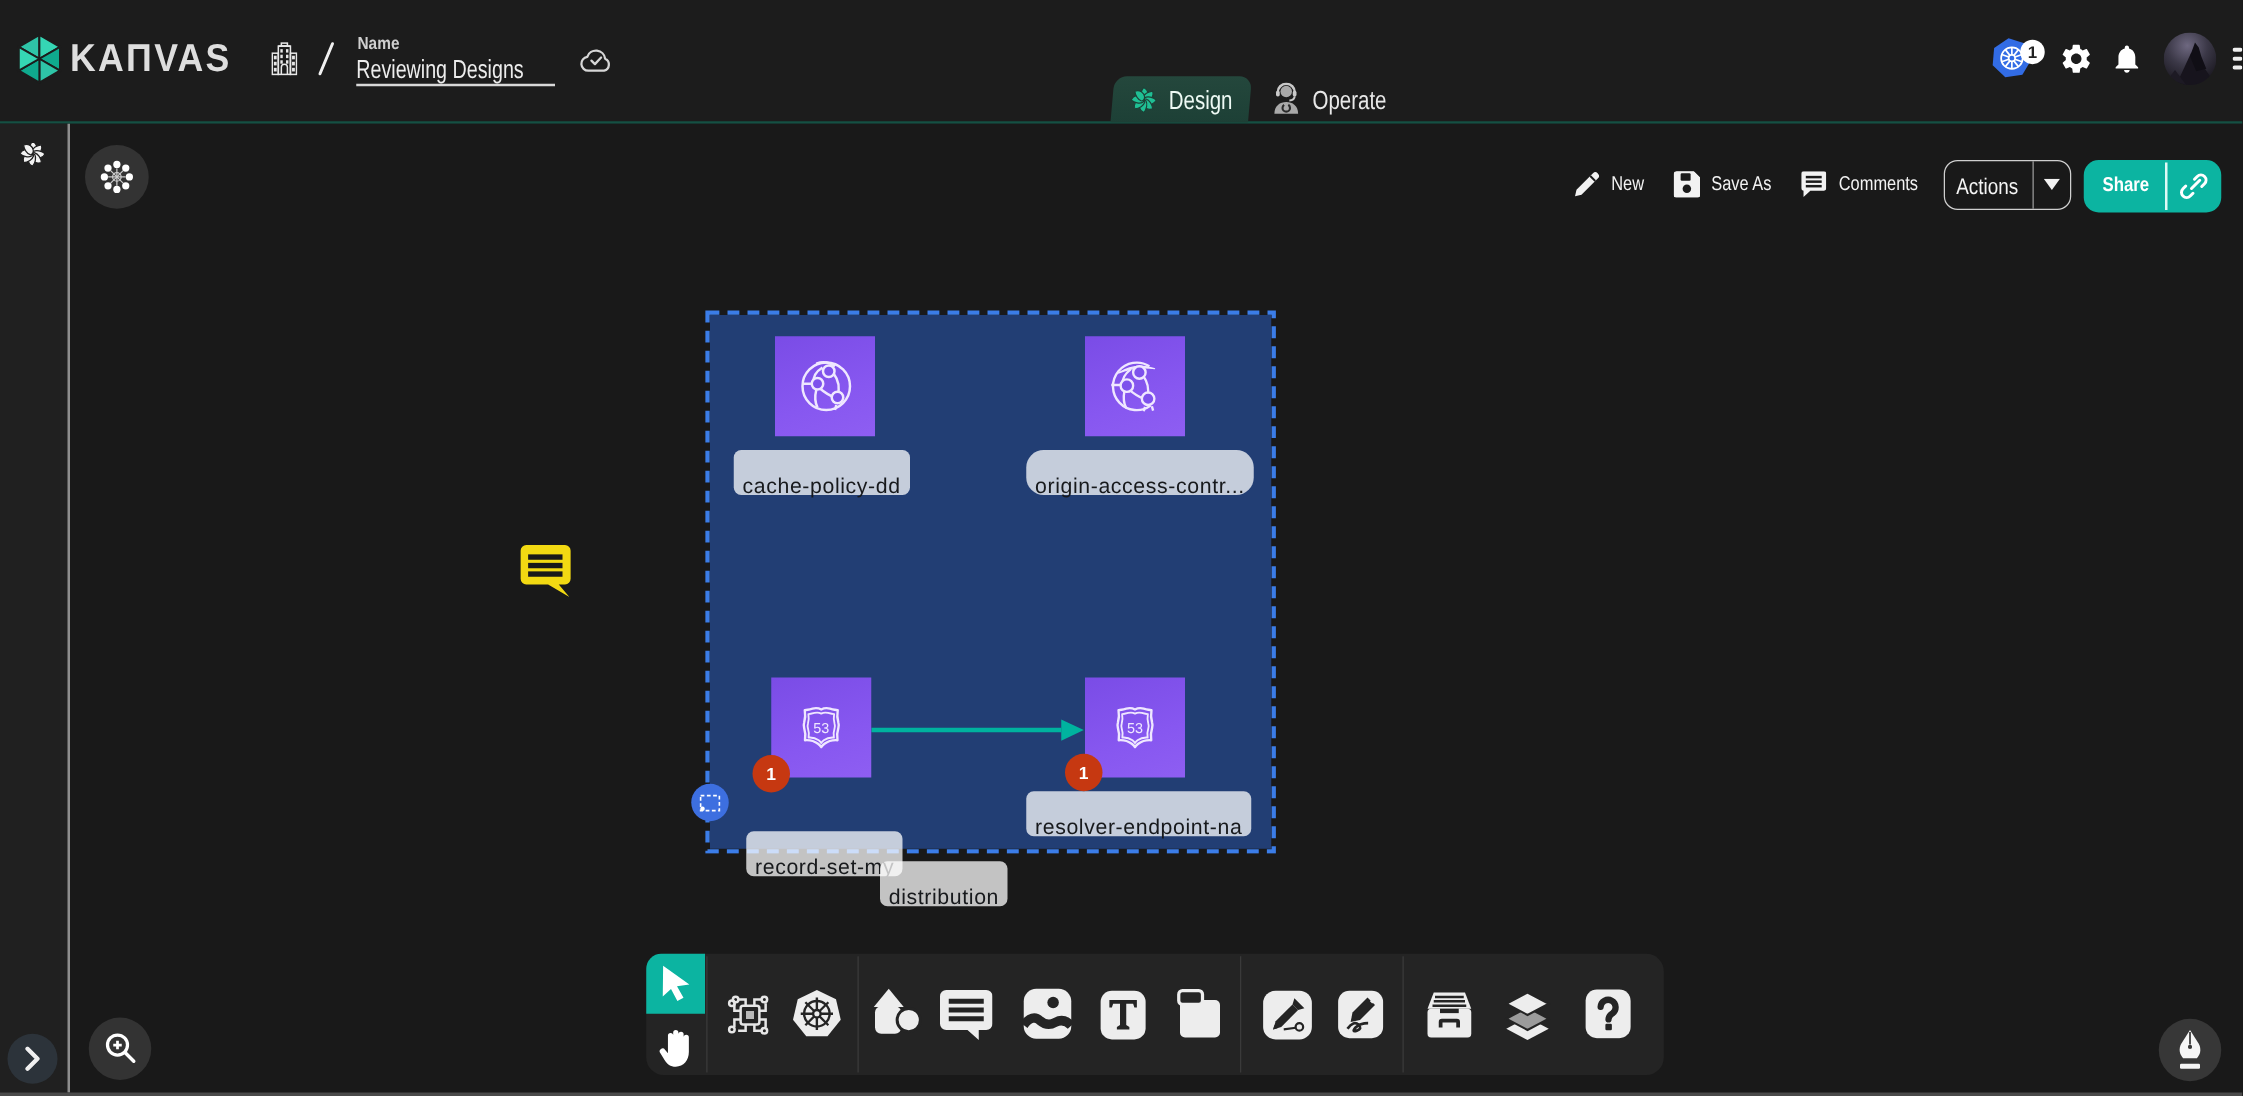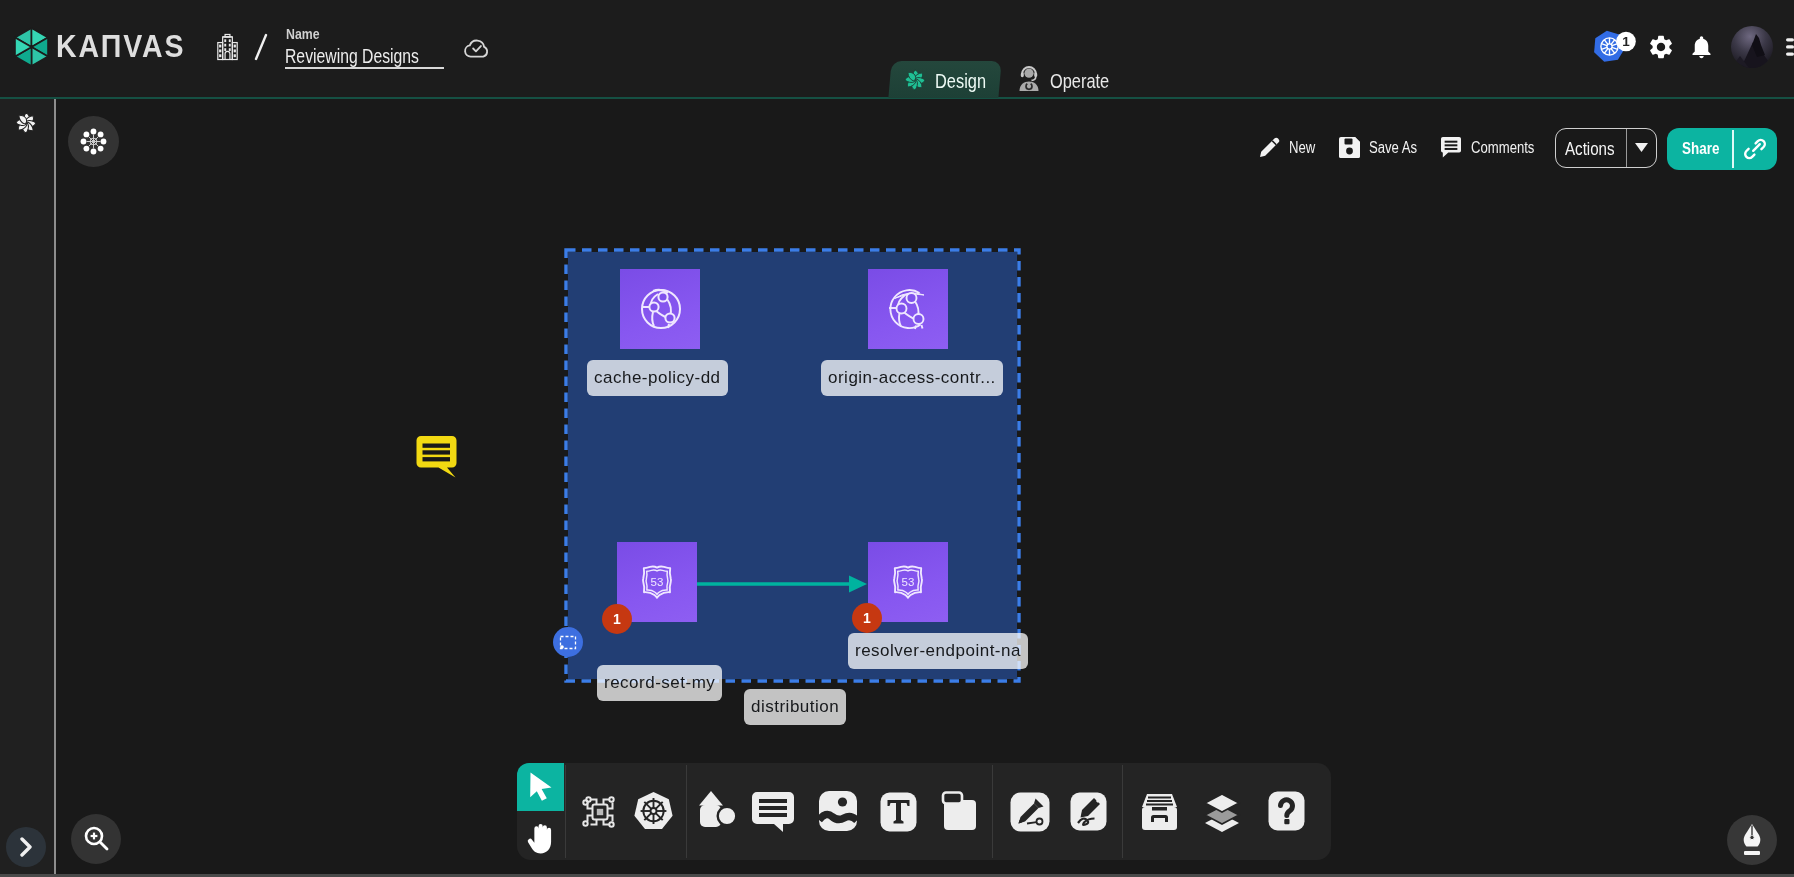--- a/index.html
+++ b/index.html
@@ -35,21 +35,21 @@
   #share-btn { position:absolute; left:1667px; top:128px; width:110px; height:42px;
     background:#0cb4a1; border-radius:12px; }
   #share-div { position:absolute; left:1732px; top:130px; width:1.5px; height:38px; background:#dffaf6; }
   #share-label { position:absolute; left:1682px; top:140px; font-size:16px; font-weight:700; color:#ffffff; transform:scaleX(0.84); transform-origin:left; }
   
   #group { position:absolute; left:568px; top:252px; width:449px; height:427px;
     background:#223e74; }
   .node { position:absolute; width:80px; height:80px;
     background:linear-gradient(160deg,#7a4ce6 0%,#8757f0 60%,#8e5ef2 100%); }
   .nlabel { position:absolute; background:rgba(255,255,255,0.74); color:#17191c; font-size:17px;
-    height:36px; line-height:28px; padding:4px 7px; border-radius:6px; white-space:nowrap; letter-spacing:0.5px; }
+    height:36px; line-height:28px; padding:15px 7px; border-radius:6px; white-space:nowrap; letter-spacing:0.5px; }
   .badge { position:absolute; width:30px; height:30px; border-radius:50%; background:#c63811;
     color:#fff; font-size:14px; font-weight:700; text-align:center; line-height:30px; }
 </style>
 </head>
 <body>
 <div id="stage">
   <div id="header"></div>
   <div id="hline"></div>
 
   <svg class="abs" style="left:13px; top:27px;" width="37" height="40" viewBox="0 0 37 40">
@@ -328,24 +328,24 @@
     </g>
     <text x="40" y="44" font-size="11.5" fill="#efe7ff" text-anchor="middle" font-family="Liberation Sans, sans-serif">53</text>
   </svg>
 
   <div class="abs" style="left:553px; top:627px; width:30px; height:30px; border-radius:50%; background:#3d6fe0;"></div>
   <svg class="abs" style="left:559px; top:635px;" width="18" height="15" viewBox="0 0 18 15">
     <rect x="1.5" y="1.5" width="15" height="12" fill="none" stroke="#ffffff" stroke-width="1.3" stroke-dasharray="3 2"></rect>
     <circle cx="3" cy="12" r="1.8" fill="#ffffff"></circle>
   </svg>
   <div class="nlabel" style="left:587px; top:360px;">cache-policy-dd</div>
-  <div class="nlabel" style="left:821px; top:360px;">origin-access-contr...</div>
+  <div class="nlabel" style="left:821px; top:360px;border-radius:14px;">origin-access-contr...</div>
   <div class="nlabel" style="left:597px; top:665px;">record-set-my</div>
-  <div class="nlabel" style="left:821px; top:633px;margin-left:27px;">resolver-endpoint-na</div>
-  <div class="nlabel" style="left:744px; top:689px;">distribution</div>
+  <div class="nlabel" style="left:821px; top:633px;">resolver-endpoint-na</div>
+  <div class="nlabel" style="left:704px; top:689px;">distribution</div>
   <div class="badge" style="left:602px; top:604px;">1</div>
   <div class="badge" style="left:852px; top:603px;">1</div>
 
   <div class="abs" id="btoolbar" style="left:517px; top:763px; width:814px; height:97px; background:#242424; border-radius:14px;"></div>
   <div class="abs" style="left:517px; top:763px; width:47px; height:48px; background:#0cb4a1; border-radius:12px 0 0 0;"></div>
   <svg class="abs" style="left:527px; top:771px;" width="28" height="30" viewBox="0 0 28 30">
     <path fill="#ffffff" d="M3.5,1.5 L24.5,16.5 L14.6,17.9 L19.8,27.2 L14.9,29.8 L9.8,20.2 L3.2,26.2 Z"></path>
   </svg>
   <svg class="abs" style="left:526px; top:822px;" width="30" height="32" viewBox="0 0 24 26">
     <path fill="#ffffff" d="M6.6,11.5 V5.2 a1.7,1.7 0 0 1 3.4,0 V10 V3.4 a1.7,1.7 0 0 1 3.4,0 V10 V4.4 a1.7,1.7 0 0 1 3.4,0 V11 V6.4 a1.7,1.7 0 0 1 3.4,0 V16 c0,5.5 -3.5,9.5 -8.5,9.5 c-3.6,0 -5.6,-1.6 -7.3,-4.4 L1.6,16.6 a1.9,1.9 0 0 1 3.1,-2.2 l1.9,2.4 z"></path>

